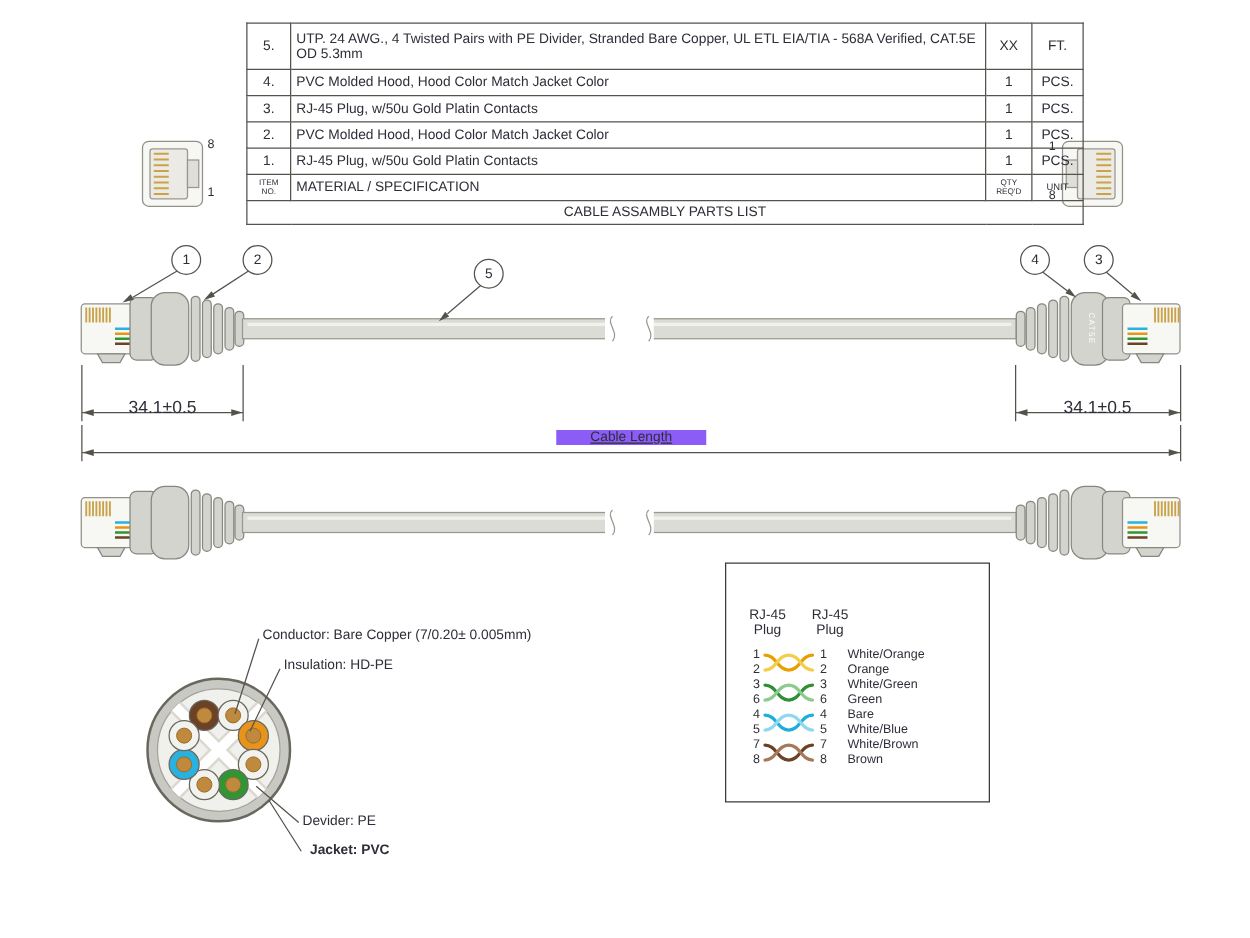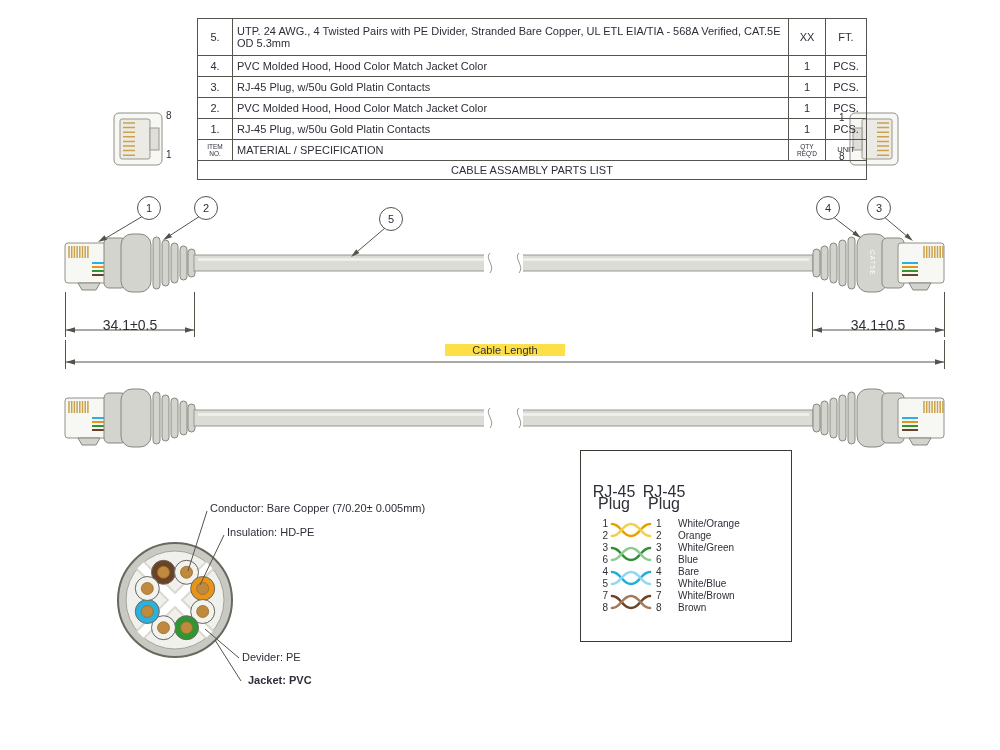--- a/index.html
+++ b/index.html
@@ -42,21 +42,21 @@
   .center { text-align:center; }
 
   
   .balloon {
     position:absolute; z-index:3; width:22px; height:22px; border-radius:50%;
     border:1px solid #55524c; background:#ffffff; text-align:center;
     line-height:22px; font-size:11px;
   }
 
   .dimtext { font-size:14px; text-align:center; }
-  .dimbig  { font-size:11px; text-align:center; background:#fde047; }
+  .dimbig  { font-size:11px; text-align:center; background:#8b5cf6;text-decoration:underline; }
   .pinnum  { font-size:10px; }
 
   .xs-label { font-size:11px; white-space:nowrap; }
 
   
   #cable-print {
     position:absolute; left:866px; top:242px; height:42px; width:10px; z-index:3;
     writing-mode:vertical-rl; font-size:6.5px; letter-spacing:1px; color:#fbfbf8;
     text-align:center;
   }
@@ -66,21 +66,21 @@
     position:absolute; left:580px; top:450px; width:210px; height:190px;
     border:1px solid #3a3a35; background:transparent; z-index:2;
   }
   #pin-title {
     position:absolute; left:580px; top:459px; width:210px; z-index:3;
     text-align:center; font-family:"Liberation Serif", serif;
     font-weight:bold; font-size:13.5px;
   }
   .pin-header {
     position:absolute; z-index:3; width:44px; text-align:center;
-    font-size:16px; line-height:12px;
+    font-size:11px; line-height:12px;
   }
   .pin-row { position:absolute; left:580px; width:210px; height:12px;
     font-size:10px; line-height:12px; z-index:3; }
   .pin-row .pl { position:absolute; left:12px; width:16px; text-align:right; }
   .pin-row .pr { position:absolute; left:76px; width:16px; text-align:left; }
   .pin-row .pn { position:absolute; left:98px; white-space:nowrap;text-align:right; }
 </style>
 </head>
 <body>
 
@@ -299,21 +299,21 @@
     <span class="pn">Orange</span>
   </div>
   <div class="pin-row" style="top:542px;">
     <span class="pl">3</span>
     <span class="pr">3</span>
     <span class="pn">White/Green</span>
   </div>
   <div class="pin-row" style="top:554px;">
     <span class="pl">6</span>
     <span class="pr">6</span>
-    <span class="pn">Blue</span>
+    <span class="pn">Green</span>
   </div>
   <div class="pin-row" style="top:566px;">
     <span class="pl">4</span>
     <span class="pr">4</span>
     <span class="pn">Bare</span>
   </div>
   <div class="pin-row" style="top:578px;">
     <span class="pl">5</span>
     <span class="pr">5</span>
     <span class="pn">White/Blue</span>

